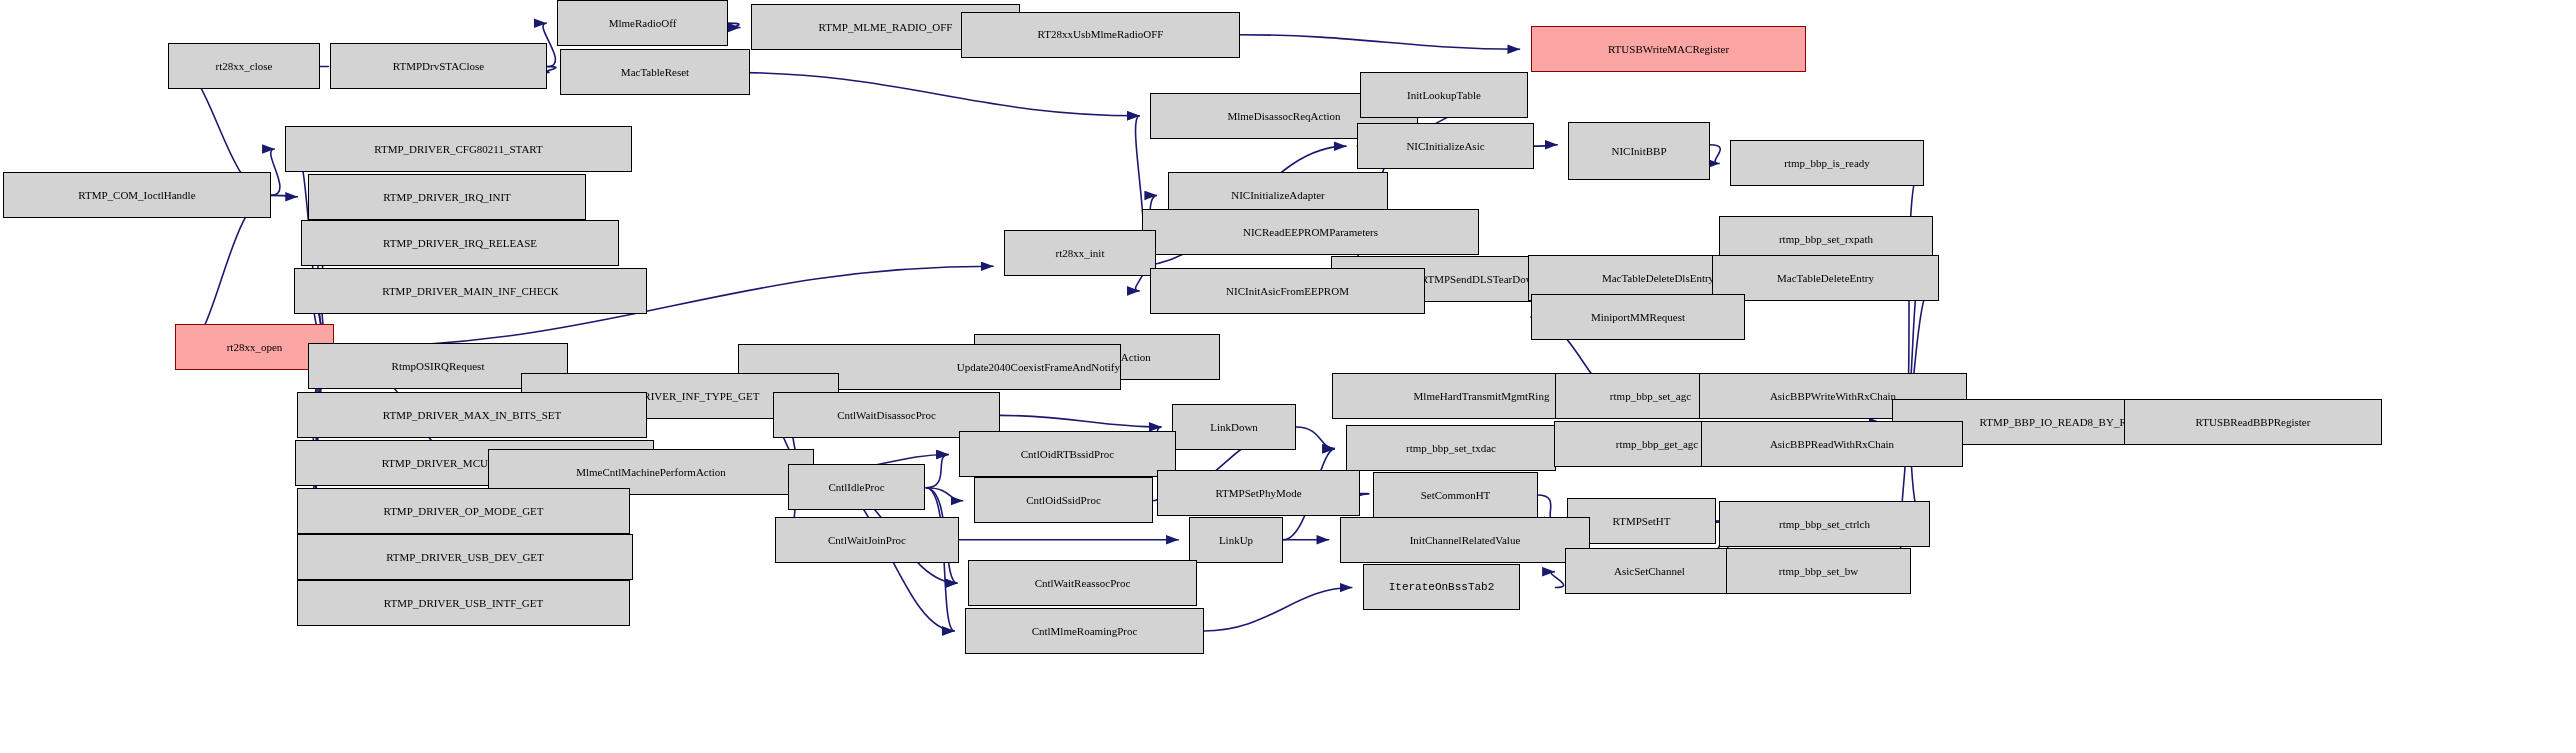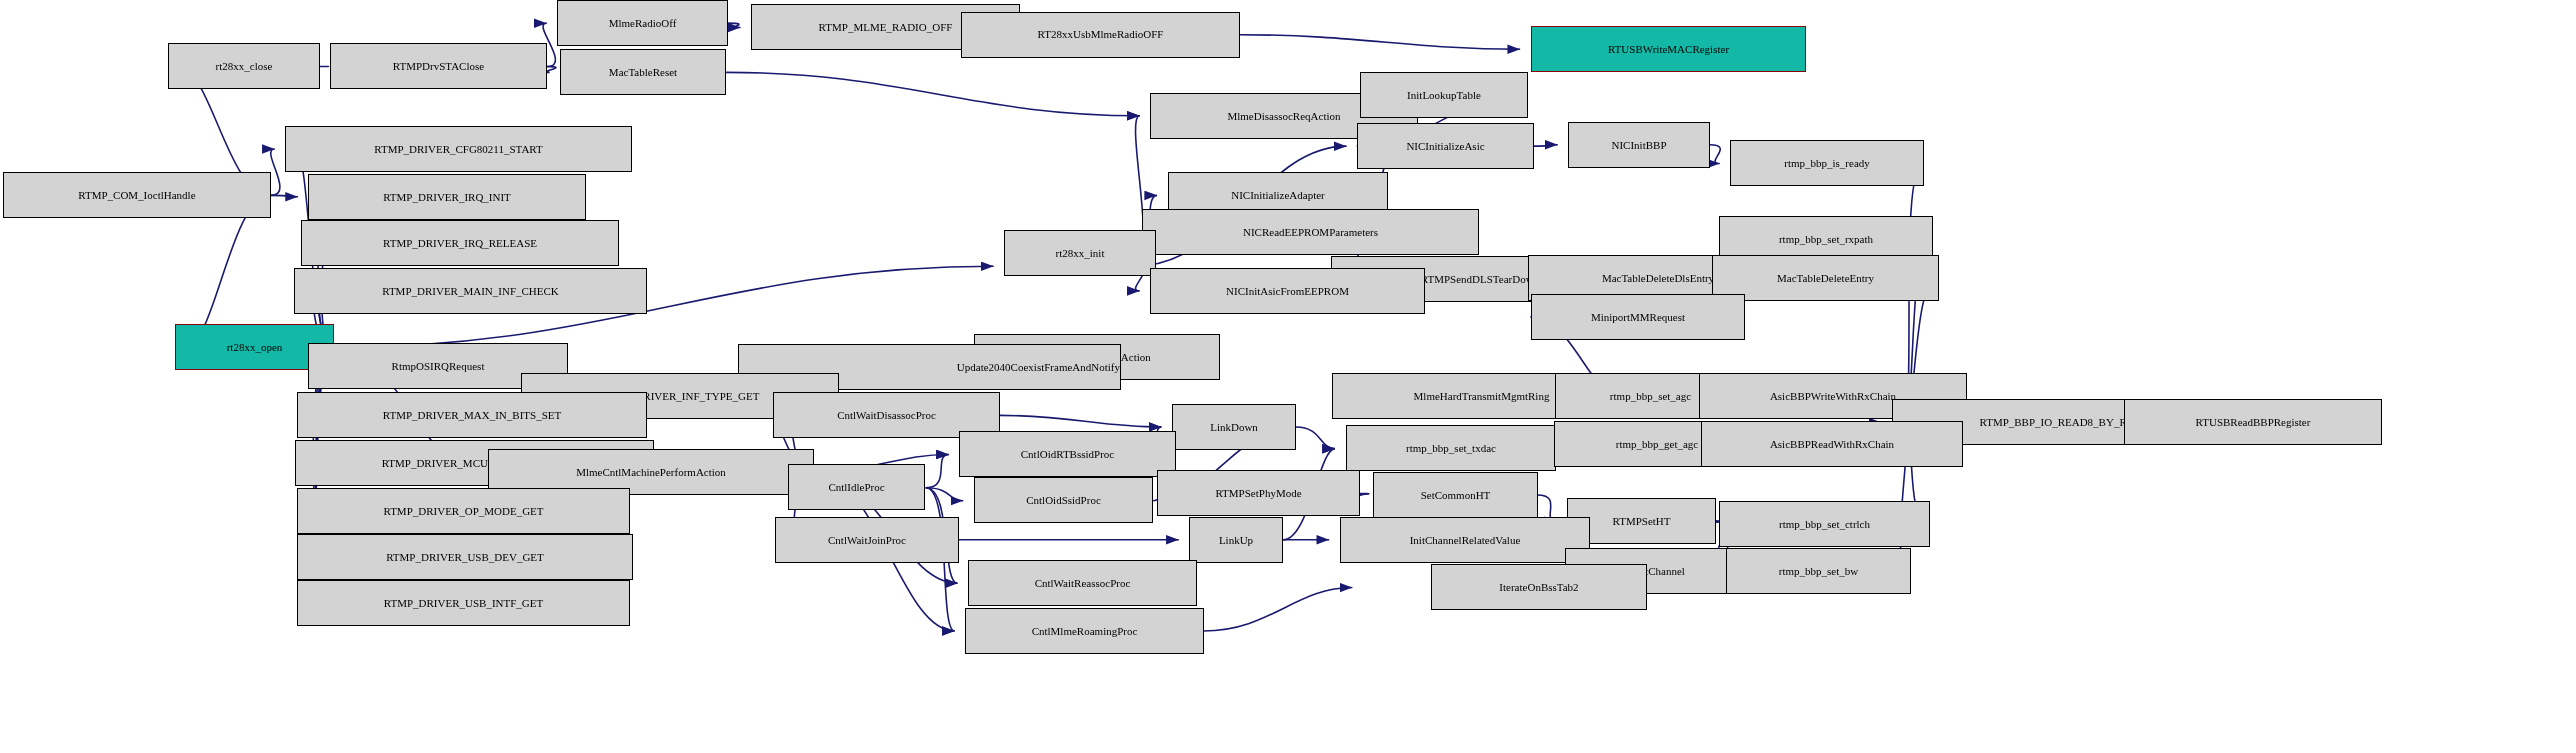--- a/index.html
+++ b/index.html
@@ -21,21 +21,21 @@
     display:flex;
     align-items:center;
     justify-content:center;
     text-align:center;
     font-size:11px;
     line-height:1;
     white-space:nowrap;
     letter-spacing:0px;
     z-index:5;
   }
-  .node.red{ background:#14b8a6; border-color:#8b0000; }
+  .node.red{ background:#fca5a5; border-color:#8b0000; }
 </style>
 </head>
 <body>
 
 <div id="graph">
   <svg id="edges" viewBox="0 0 1781 521" preserveAspectRatio="none">
     <defs>
       <marker id="arrow" markerWidth="9" markerHeight="9" refX="8" refY="3" orient="auto" markerUnits="strokeWidth">
         <path d="M0,0 L0,6 L8,3 z" fill="#191970"></path>
       </marker>
@@ -132,33 +132,33 @@
     </div>
     <div class="node" style="left: 751px; top: 4.3px; width: 269px; height: 46px;">
       <span>RTMP_MLME_RADIO_OFF</span>
     </div>
     <div class="node" style="left: 961px; top: 11.6px; width: 279px; height: 46px;">
       <span>RT28xxUsbMlmeRadioOFF</span>
     </div>
     <div class="node red" style="left: 1531px; top: 26px; width: 275px; height: 46px;">
       <span>RTUSBWriteMACRegister</span>
     </div>
-    <div class="node" style="left: 560px; top: 49px; width: 166px; height: 46px;">
+    <div class="node" style="left: 560px; top: 49px; width: 190px; height: 46px;">
       <span>MacTableReset</span>
     </div>
     <div class="node" style="left: 1150px; top: 93px; width: 268px; height: 46px;">
       <span>MlmeDisassocReqAction</span>
     </div>
     <div class="node" style="left: 1360px; top: 72px; width: 168px; height: 46px;">
       <span>InitLookupTable</span>
     </div>
     <div class="node" style="left: 1357px; top: 123px; width: 177px; height: 46px;">
       <span>NICInitializeAsic</span>
     </div>
-    <div class="node" style="left: 1568px; top: 122px; width: 142px; height: 46px;">
+    <div class="node" style="left: 1568px; top: 122px; width: 142px; height: 58px;">
       <span>NICInitBBP</span>
     </div>
     <div class="node" style="left: 1730px; top: 140px; width: 194px; height: 46px;">
       <span>rtmp_bbp_is_ready</span>
     </div>
     <div class="node" style="left: 285px; top: 126px; width: 347px; height: 46px;">
       <span>RTMP_DRIVER_CFG80211_START</span>
     </div>
     <div class="node" style="left: 1168px; top: 172px; width: 220px; height: 46px;">
       <span>NICInitializeAdapter</span>
@@ -288,21 +288,21 @@
     </div>
     <div class="node" style="left: 1565px; top: 548px; width: 169px; height: 46px;">
       <span>AsicSetChannel</span>
     </div>
     <div class="node" style="left: 1726px; top: 548px; width: 185px; height: 46px;">
       <span>rtmp_bbp_set_bw</span>
     </div>
     <div class="node" style="left: 968px; top: 560px; width: 229px; height: 46px;">
       <span>CntlWaitReassocProc</span>
     </div>
-    <div class="node" style="left: 1431px; top: 564px; width: 216px; height: 46px;">
+    <div class="node" style="left: 1363px; top: 564px; width: 157px; height: 46px; font-family: Liberation Mono, monospace;">
       <span>IterateOnBssTab2</span>
     </div>
     <div class="node" style="left: 297px; top: 580px; width: 333px; height: 46px;">
       <span>RTMP_DRIVER_USB_INTF_GET</span>
     </div>
     <div class="node" style="left: 965px; top: 608px; width: 239px; height: 46px;">
       <span>CntlMlmeRoamingProc</span>
     </div>
     <div class="node" style="left: 2.9px; top: 172px; width: 268px; height: 46px;">
       <span>RTMP_COM_IoctlHandle</span>

